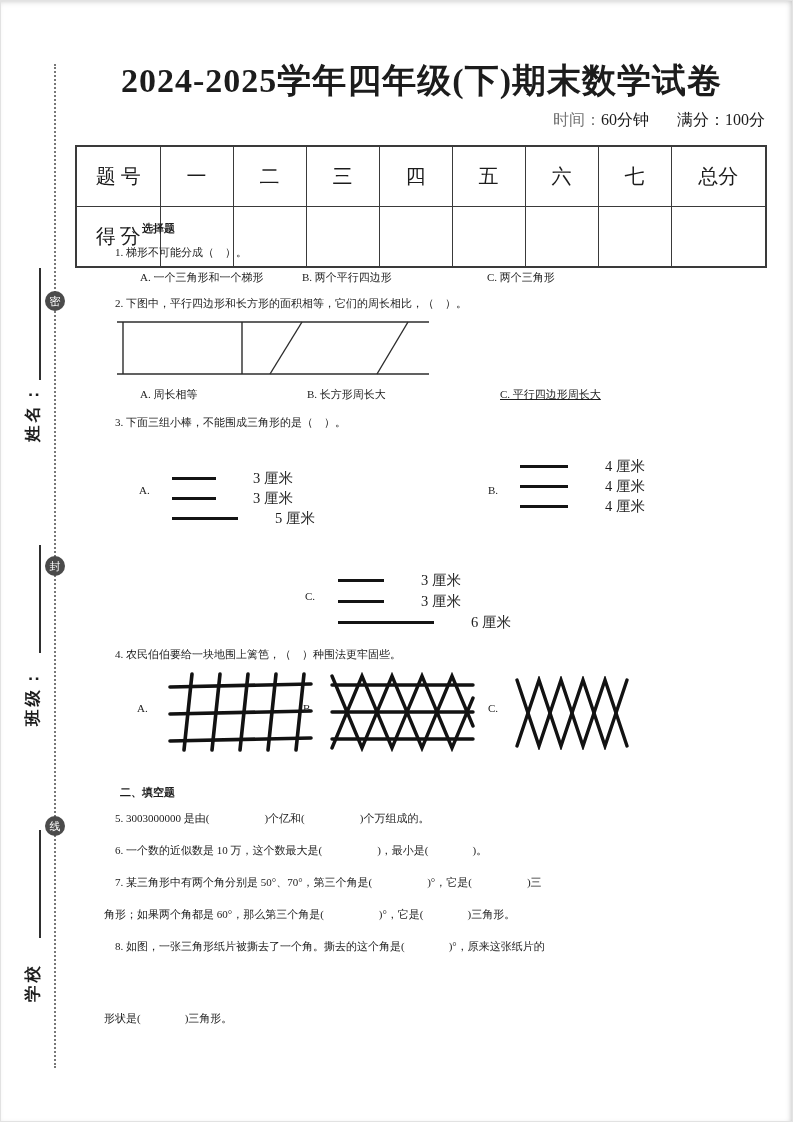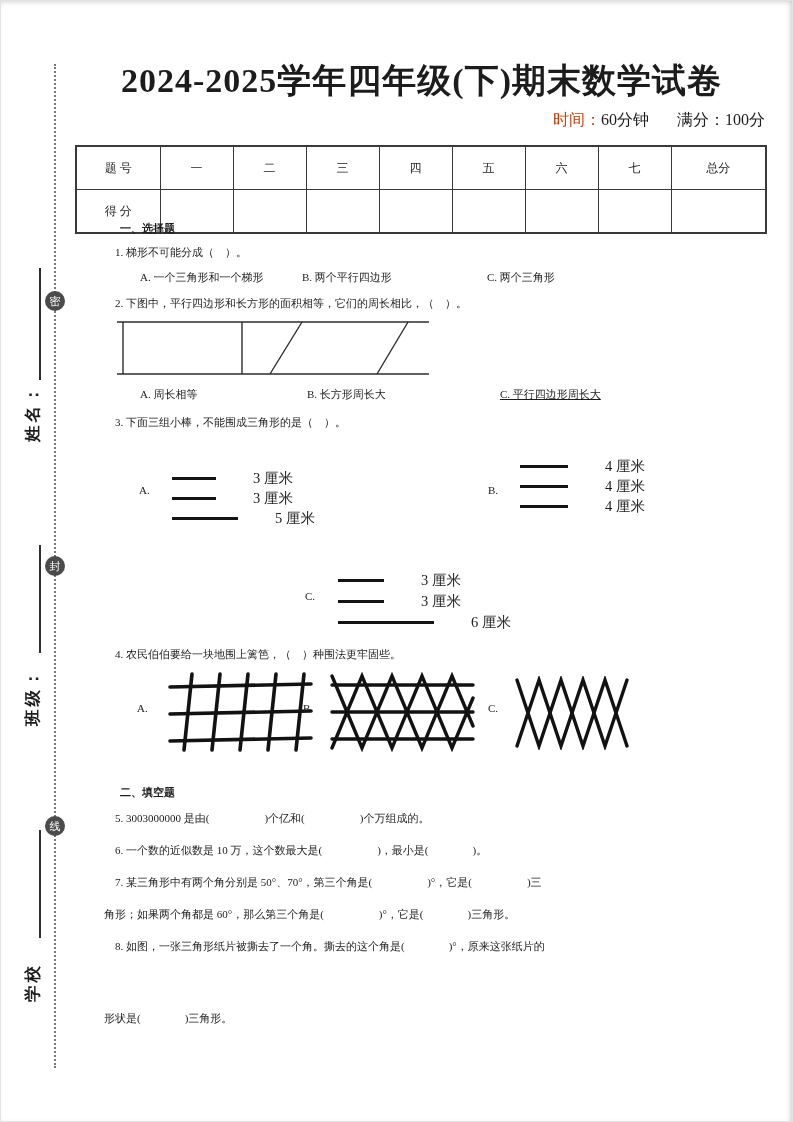--- a/index.html
+++ b/index.html
@@ -13,26 +13,26 @@
     color:#1c1c1c;
     box-shadow:inset 0 0 0 1px #e2e2e2, inset -4px 0 6px -3px #bbb, inset 0 4px 6px -3px #ccc;
   }
   .abs{position:absolute;}
   .txt{font-size:11px;white-space:nowrap;line-height:1.2;}
   .bold{font-weight:bold;}
 
   
   .title{left:70px;right:20px;top:58px;text-align:center;font-size:34px;font-weight:bold;letter-spacing:1px;white-space:nowrap;}
   .meta{top:110px;right:28px;font-size:16px;white-space:nowrap;}
-  .meta .dim{color:#c2410c;}
+  .meta .dim{color:#737373;}
   .meta .gap{display:inline-block;width:28px;}
 
   
   table.score{border-collapse:collapse;left:75px;top:145px;width:690px;table-layout:fixed;}
-  table.score td{border:1.5px solid #3a3a3a;height:26px;text-align:center;font-size:12px;padding:8px;}
+  table.score td{border:1.5px solid #3a3a3a;height:26px;text-align:center;font-size:20px;padding:16px;}
   table.score{border:2.5px solid #3a3a3a;}
 
   
   .dash-line{left:54px;top:64px;height:1004px;width:0;border-left:2px dotted #777;}
   .seal-char{left:45px;width:20px;height:20px;border-radius:50%;background:#4b4b4b;color:#fff;
              font-size:11px;line-height:20px;text-align:center;}
   .blank-line{left:39px;width:2px;background:#2f2f2f;}
   .v-label{white-space:nowrap;transform:rotate(-90deg);transform-origin:left top;font-size:16.5px;letter-spacing:3px;font-weight:bold;}
 
   

